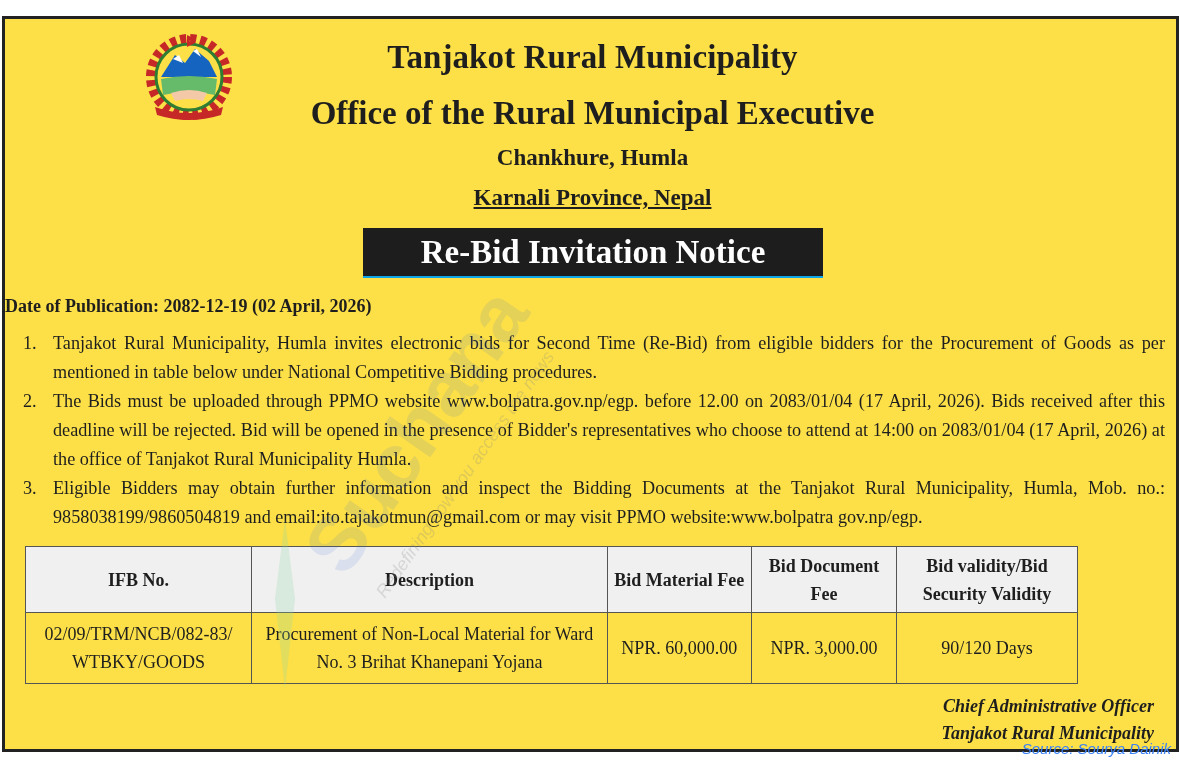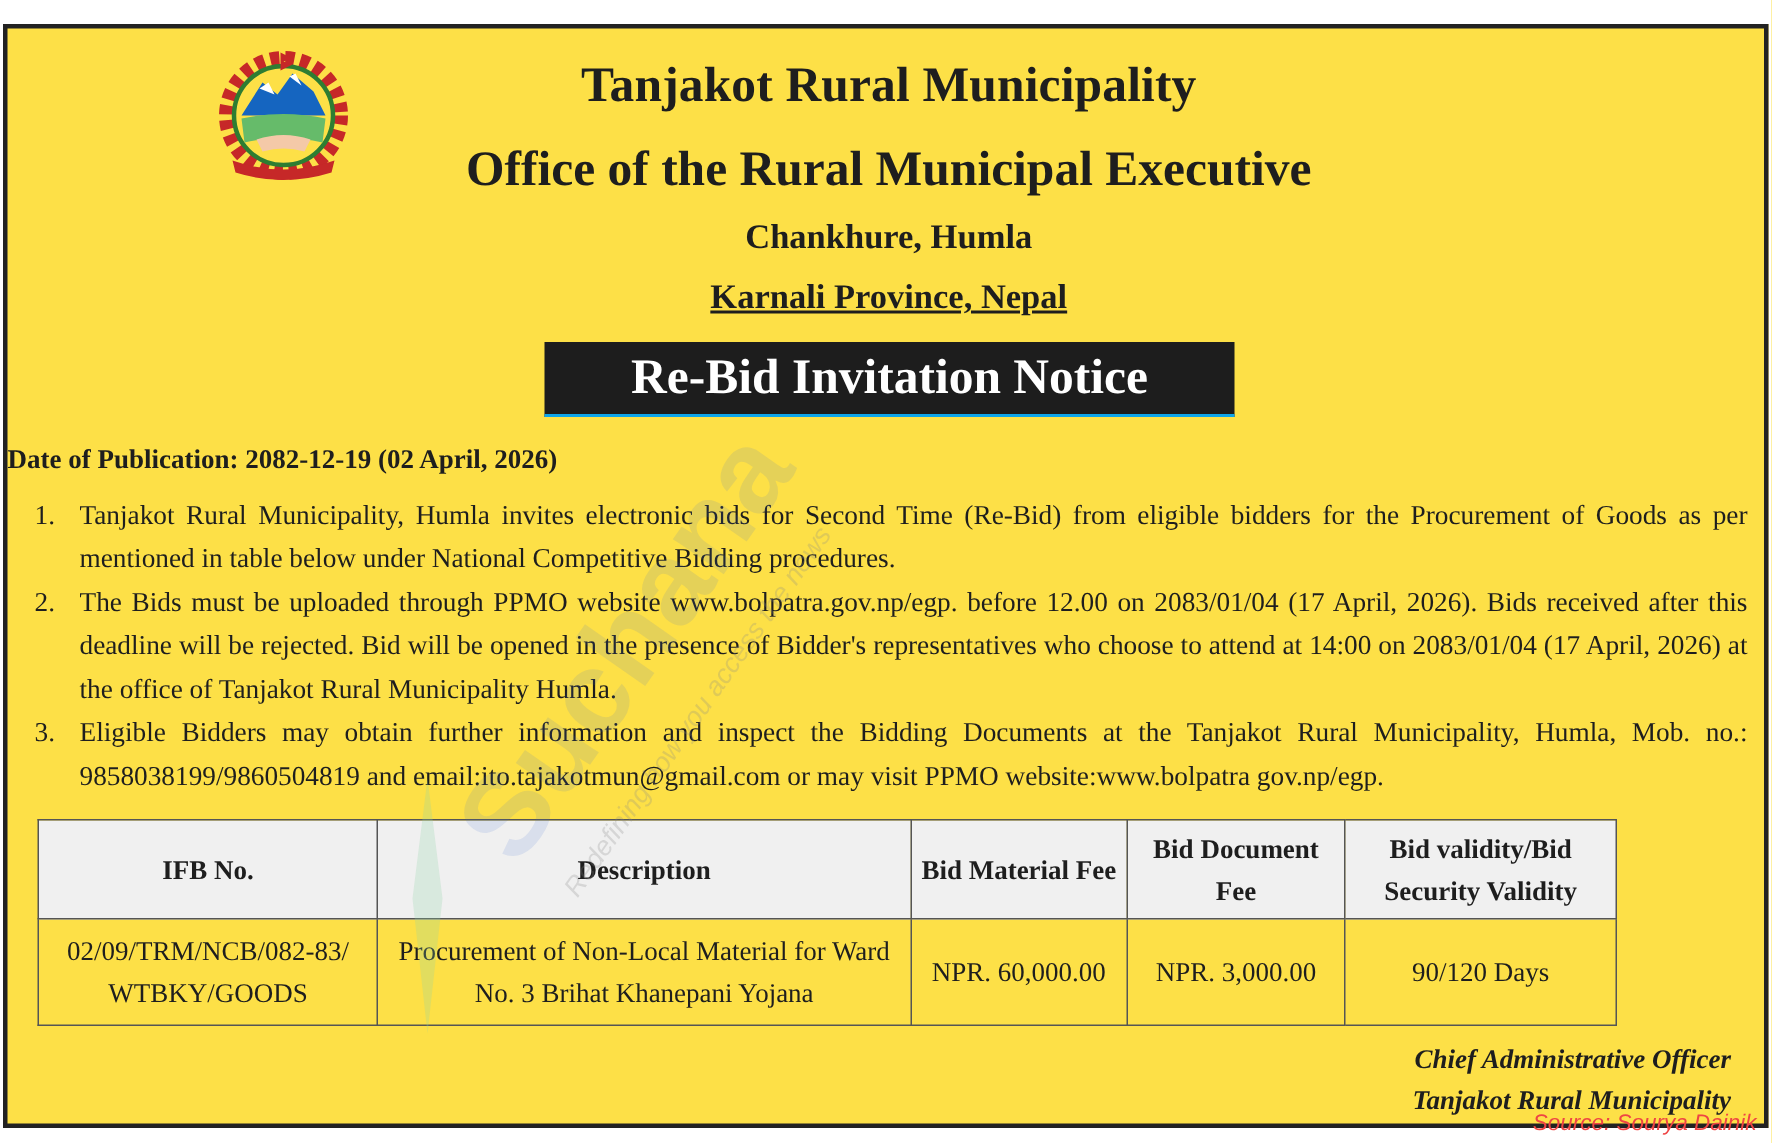--- a/index.html
+++ b/index.html
@@ -29,21 +29,21 @@
   .item .num { width: 30px; flex: none; }
   .item .txt { flex: 1; text-align: justify; }
   table.ifb {
     position: absolute; left: 20px; top: 527px; width: 1053px;
     border-collapse: collapse; font-size: 18px;
   }
   table.ifb th, table.ifb td { border: 1.5px solid #555; text-align: center; line-height: 28px; padding: 4px 6px; }
   table.ifb th { background: #f0f0f0; font-weight: bold; height: 57px; }
   table.ifb td { height: 62px; }
   .sign { position: absolute; right: 22px; top: 674px; text-align: right; font-style: italic; font-weight: bold; font-size: 18px; line-height: 27px; }
-  .source { position: absolute; right: 10px; top: 740px; font-family: "Liberation Sans", "DejaVu Sans", sans-serif; font-style: italic; font-size: 15px; color: #ef4444; }
+  .source { position: absolute; right: 10px; top: 740px; font-family: "Liberation Sans", "DejaVu Sans", sans-serif; font-style: italic; font-size: 15px; color: #3b82f6; }
   .wm { position: absolute; pointer-events: none; }
 </style>
 </head>
 <body>
 
 <div class="frame">
 
   <svg class="emblem" viewBox="0 0 104 92">
     <circle cx="52" cy="44" r="38" fill="none" stroke="#c62828" stroke-width="10" stroke-dasharray="6 4"></circle>
     <circle cx="52" cy="44" r="33" fill="none" stroke="#2e7d32" stroke-width="3"></circle>

